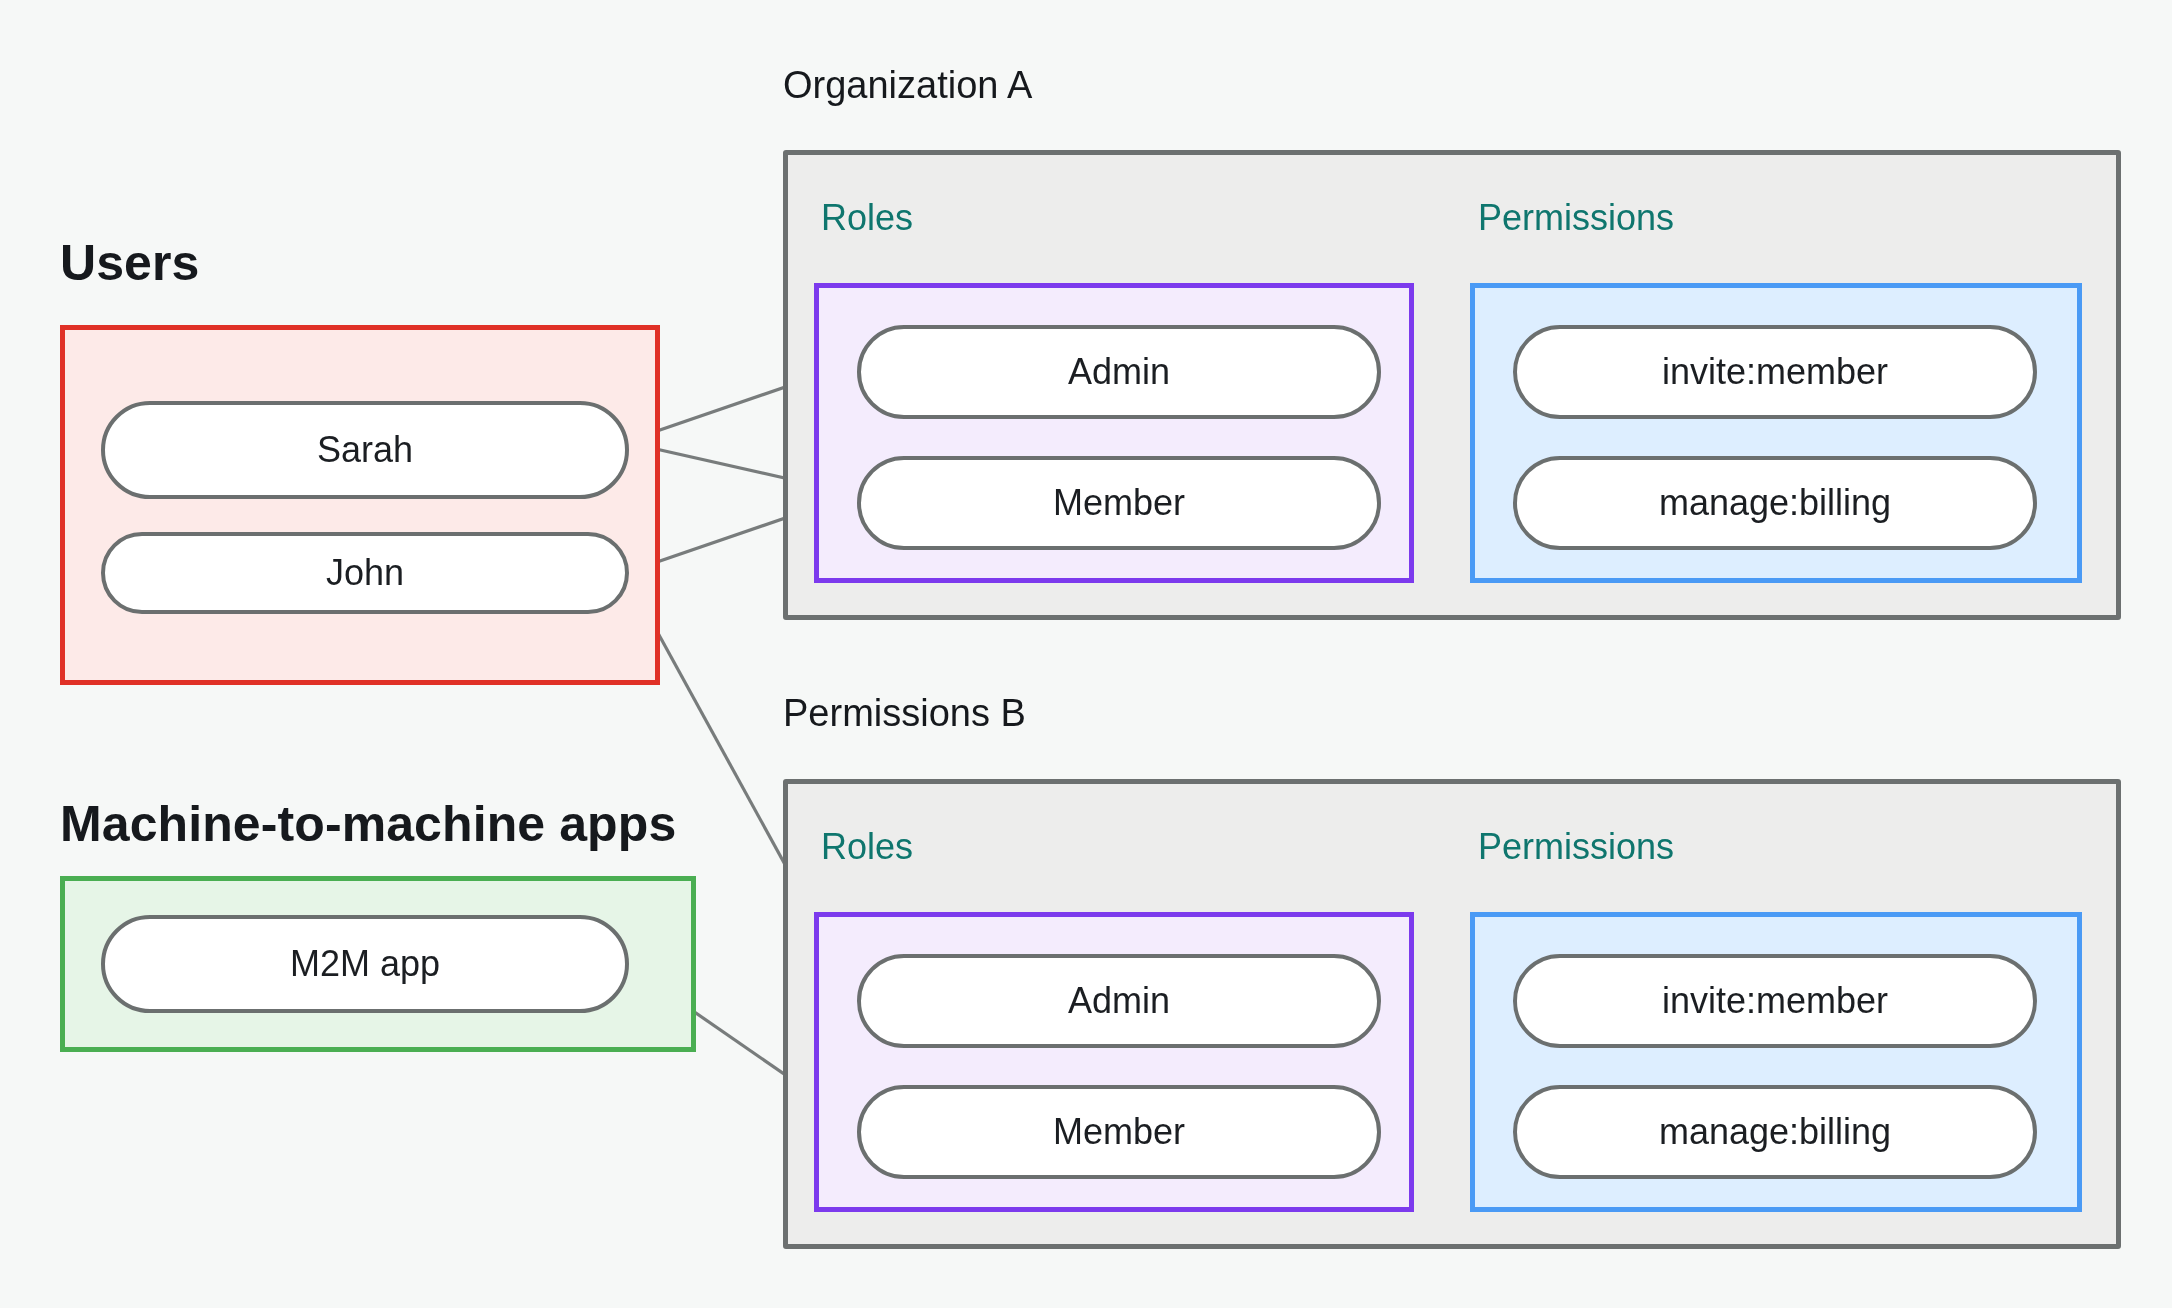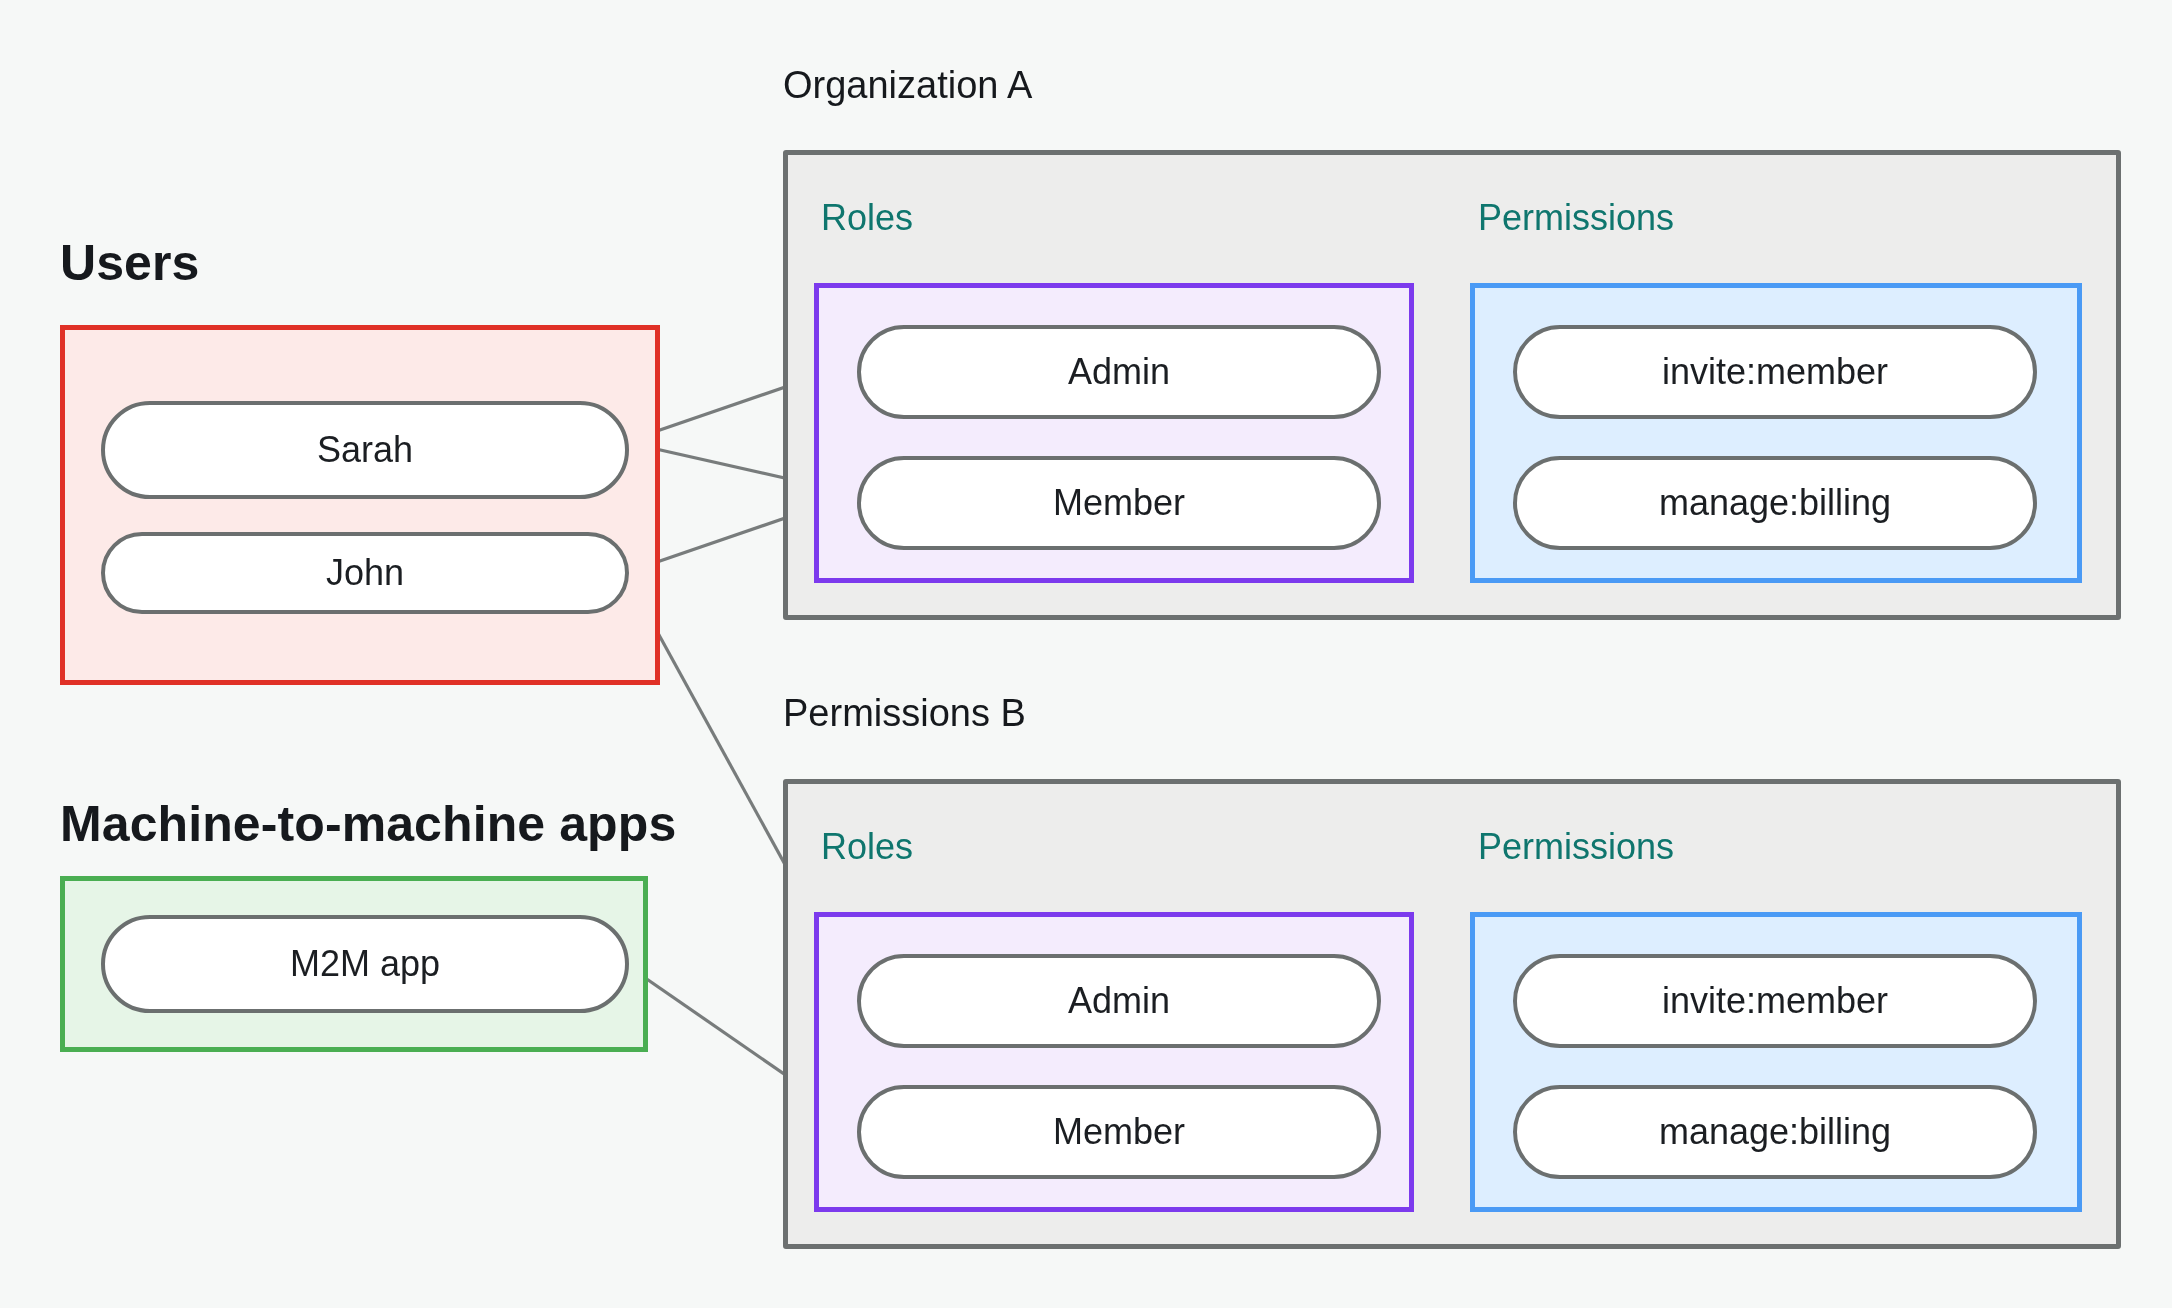--- a/index.html
+++ b/index.html
@@ -141,21 +141,21 @@
 
   <div class="group-label" style="left:60px; top:234px;">Users</div>
 
   <div class="box box-users" style="left:60px; top:325px; width:600px; height:360px;">
     <div class="pill" style="left:36px; top:71px; width:528px; height:98px;">Sarah</div>
     <div class="pill" style="left:36px; top:202px; width:528px; height:82px;text-align:center;">John</div>
   </div>
 
   <div class="group-label" style="left:60px; top:795px;">Machine-to-machine apps</div>
 
-  <div class="box box-m2m" style="left:60px; top:876px; width:588px; height:176px;">
+  <div class="box box-m2m" style="left:60px; top:876px; width:636px; height:176px;">
     <div class="pill" style="left:36px; top:34px; width:528px; height:98px;">M2M app</div>
   </div>
 
   <div class="org-label" style="left:783px; top:64px;">Organization A</div>
 
   <div class="box box-org" style="left:783px; top:150px; width:1338px; height:470px;">
 
     <div class="section-label" style="left:33px; top:42px;">Roles</div>
     <div class="section-label" style="left:690px; top:42px;">Permissions</div>
 

